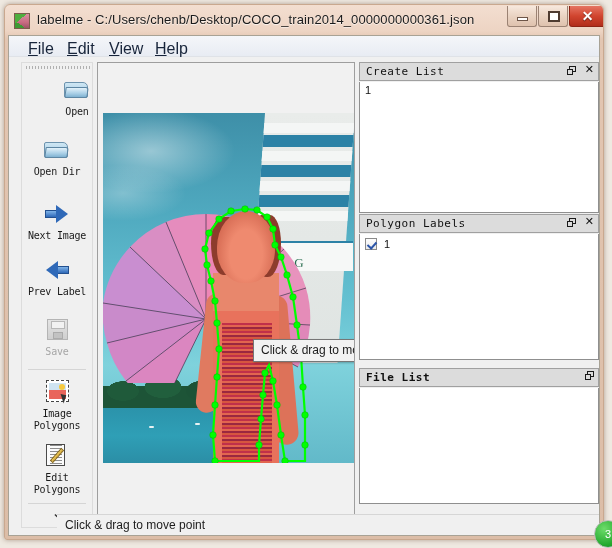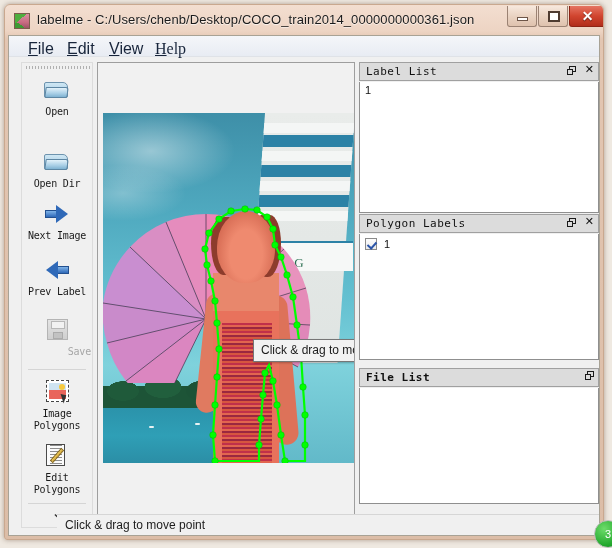--- a/index.html
+++ b/index.html
@@ -182,21 +182,21 @@
     margin: 0 auto 1px;
     position: relative;
   }
   .tool-lbl {
     font-family: "DejaVu Sans Mono", monospace;
     font-size: 10px;
     line-height: 12px;
     color: #1a1a1a;
     letter-spacing: -.2px;
   }
-  .tool.disabled .tool-lbl { color: #a6a6a6; text-align: right; }
+  .tool.disabled .tool-lbl { color: #a6a6a6; }
   .tb-sep {
     position: absolute;
     left: 6px;
     width: 58px;
     height: 1px;
     background: #d5d5d5;
   }
   #tb-overflow {
     position: absolute;
     left: 1px;
@@ -686,37 +686,37 @@
       <div class="glyph-close">✕</div>
     </div>
   </div>
 
   <div id="client">
 
     <div id="menubar">
       <div class="menu-item" style="left:14px;"><u>F</u><span>ile</span></div>
       <div class="menu-item" style="left:53px;"><u>E</u><span>dit</span></div>
       <div class="menu-item" style="left:95px;"><u>V</u><span>iew</span></div>
-      <div class="menu-item" style="left:141px;font-family:Liberation Serif, serif;"><u>H</u><span>elp</span></div>
+      <div class="menu-item" style="left:141px;"><u>H</u><span>elp</span></div>
     </div>
 
     <div id="toolbar">
       <div id="tb-grip"></div>
 
-      <div class="tool" style="top:12px;">
+      <div class="tool" style="top:12px;margin-left:20px;">
         <div class="tool-ico">
           <div class="ico-folder">
               <div class="back"></div>
               <div class="front"></div>
             </div>
         </div>
         <div class="tool-lbl">Open</div>
       </div>
 
-      <div class="tool" style="top:84px;">
+      <div class="tool" style="top:72px;">
         <div class="tool-ico">
           <div class="ico-folder">
               <div class="back"></div>
               <div class="front"></div>
             </div>
         </div>
         <div class="tool-lbl">Open Dir</div>
       </div>
 
       <div class="tool" style="top:136px;">
@@ -884,21 +884,21 @@
             </g>
           </svg>
         </div>
       </div>
 
       <div id="tooltip">Click &amp; drag to move shape '1'</div>
     </div>
 
     <div class="dock" id="dock-label-list">
       <div class="dock-title">
-        <span class="t">Label List</span>
+        <span class="t">Create List</span>
         <span class="dock-btns">
           <span class="btn-float"></span>
           <span class="btn-x">✕</span>
         </span>
       </div>
       <div class="dock-body">
         <div class="list-row">
           <span>1</span>
         </div>
       </div>

